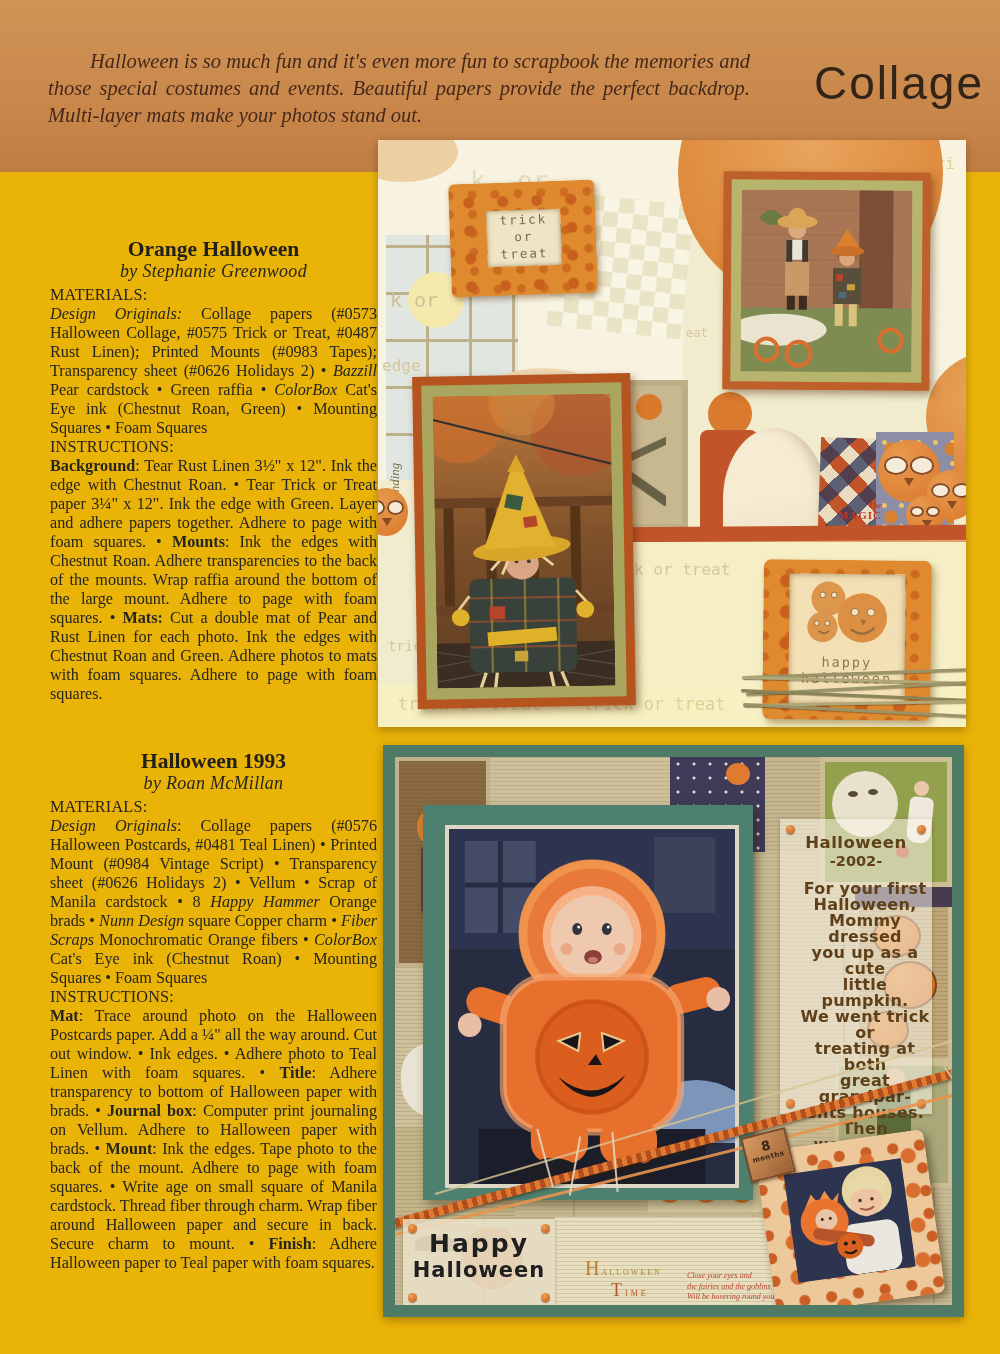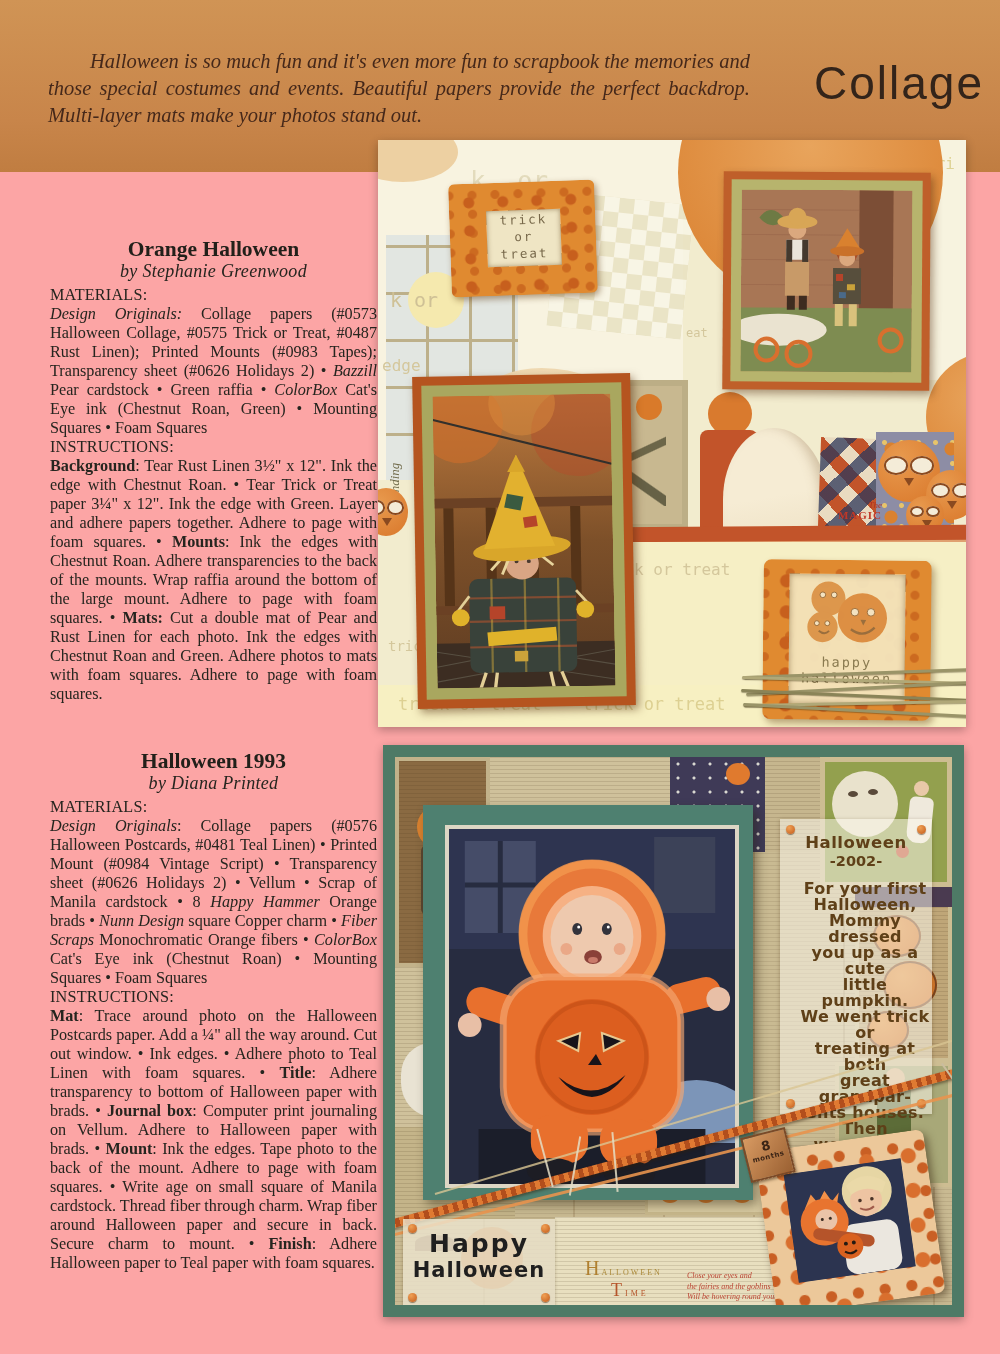--- a/index.html
+++ b/index.html
@@ -1,16 +1,16 @@
 <!DOCTYPE html>
 <html><head>
 <meta charset="utf-8">
 <style>
   html,body{margin:0;padding:0;background:#e8e8e6;}
-  .page{position:relative;width:1000px;height:1354px;background:#fca5a5;overflow:hidden;
+  .page{position:relative;width:1000px;height:1354px;background:#eab308;overflow:hidden;
         font-family:"Liberation Serif",serif;}
   
   .band{position:absolute;left:0;top:0;width:1000px;height:172px;
         background:linear-gradient(#d09455,#c8854a 70%,#c07d41);}
   .intro{position:absolute;left:48px;top:48px;width:702px;margin:0;
          font-style:italic;font-size:20.5px;line-height:27px;color:#45281a;
          text-indent:42px;text-align:justify;}
   .holidays{position:absolute;top:56px;right:16px;margin:0;
             font-family:"Liberation Sans",sans-serif;font-weight:400;
             font-size:46px;letter-spacing:2px;color:#33241a;}
@@ -232,21 +232,21 @@
     <h2>Orange Halloween</h2>
     <p class="byline">by Stephanie Greenwood</p>
     <p class="lbl">MATERIALS:</p>
     <p class="bodytext"><span style="font-style: italic;">Design Originals:</span><span> Collage papers (#0573 Halloween Collage, #0575 Trick or Treat, #0487 Rust Linen); Printed Mounts (#0983 Tapes); Transparency sheet (#0626 Holidays 2) • </span><span style="font-style: italic;">Bazzill</span><span> Pear cardstock • Green raffia • </span><span style="font-style: italic;">ColorBox</span><span> Cat's Eye ink (Chestnut Roan, Green) • Mounting Squares • Foam Squares</span></p>
     <p class="lbl">INSTRUCTIONS:</p>
     <p class="bodytext"><span style="font-weight: bold;">Background</span><span>: Tear Rust Linen 3½" x 12". Ink the edge with Chestnut Roan. • Tear Trick or Treat paper 3¼" x 12". Ink the edge with Green. Layer and adhere papers together. Adhere to page with foam squares. • </span><span style="font-weight: bold;">Mounts</span><span>: Ink the edges with Chestnut Roan. Adhere transparencies to the back of the mounts. Wrap raffia around the bottom of the large mount. Adhere to page with foam squares. • </span><span style="font-weight: bold;">Mats:</span><span> Cut a double mat of Pear and Rust Linen for each photo. Ink the edges with Chestnut Roan and Green. Adhere photos to mats with foam squares. Adhere to page with foam squares.</span></p>
   </section>
 
   <section class="article a2">
     <h2>Halloween 1993</h2>
-    <p class="byline">by Diana Printed</p>
+    <p class="byline">by Roan McMillan</p>
     <p class="lbl">MATERIALS:</p>
     <p class="bodytext"><span style="font-style: italic;">Design Originals</span><span>:  Collage papers (#0576 Halloween Postcards, #0481 Teal Linen) • Printed Mount (#0984 Vintage Script) • Transparency sheet (#0626 Holidays 2) • Vellum • Scrap of Manila cardstock • 8 </span><span style="font-style: italic;">Happy Hammer</span><span> Orange brads • </span><span style="font-style: italic;">Nunn Design</span><span> square Copper charm • </span><span style="font-style: italic;">Fiber Scraps</span><span> Monochromatic Orange fibers • </span><span style="font-style: italic;">ColorBox</span><span> Cat's Eye ink (Chestnut Roan) • Mounting Squares • Foam Squares</span></p>
     <p class="lbl">INSTRUCTIONS:</p>
     <p class="bodytext"><span style="font-weight: bold;">Mat</span><span>: Trace around photo on the Halloween Postcards paper. Add a ¼" all the way around. Cut out window. • Ink edges. • Adhere photo to Teal Linen with foam squares. • </span><span style="font-weight: bold;">Title</span><span>: Adhere transparency to bottom of Halloween paper with brads. • </span><span style="font-weight: bold;">Journal box</span><span>: Computer print journaling on Vellum. Adhere to Halloween paper with brads. • </span><span style="font-weight: bold;">Mount</span><span>: Ink the edges. Tape photo to the back of the mount. Adhere to page with foam squares. • Write age on small square of Manila cardstock. Thread fiber through charm. Wrap fiber around Halloween paper and secure in back. Secure charm to mount. • </span><span style="font-weight: bold;">Finish</span><span>: Adhere Halloween paper to Teal paper with foam squares.</span></p>
   </section>
 
   <div class="l1">
     <div class="abs l1-tl"></div>
     <div class="abs l1-rt"></div>
     <div class="abs l1-cornerglow"></div>

